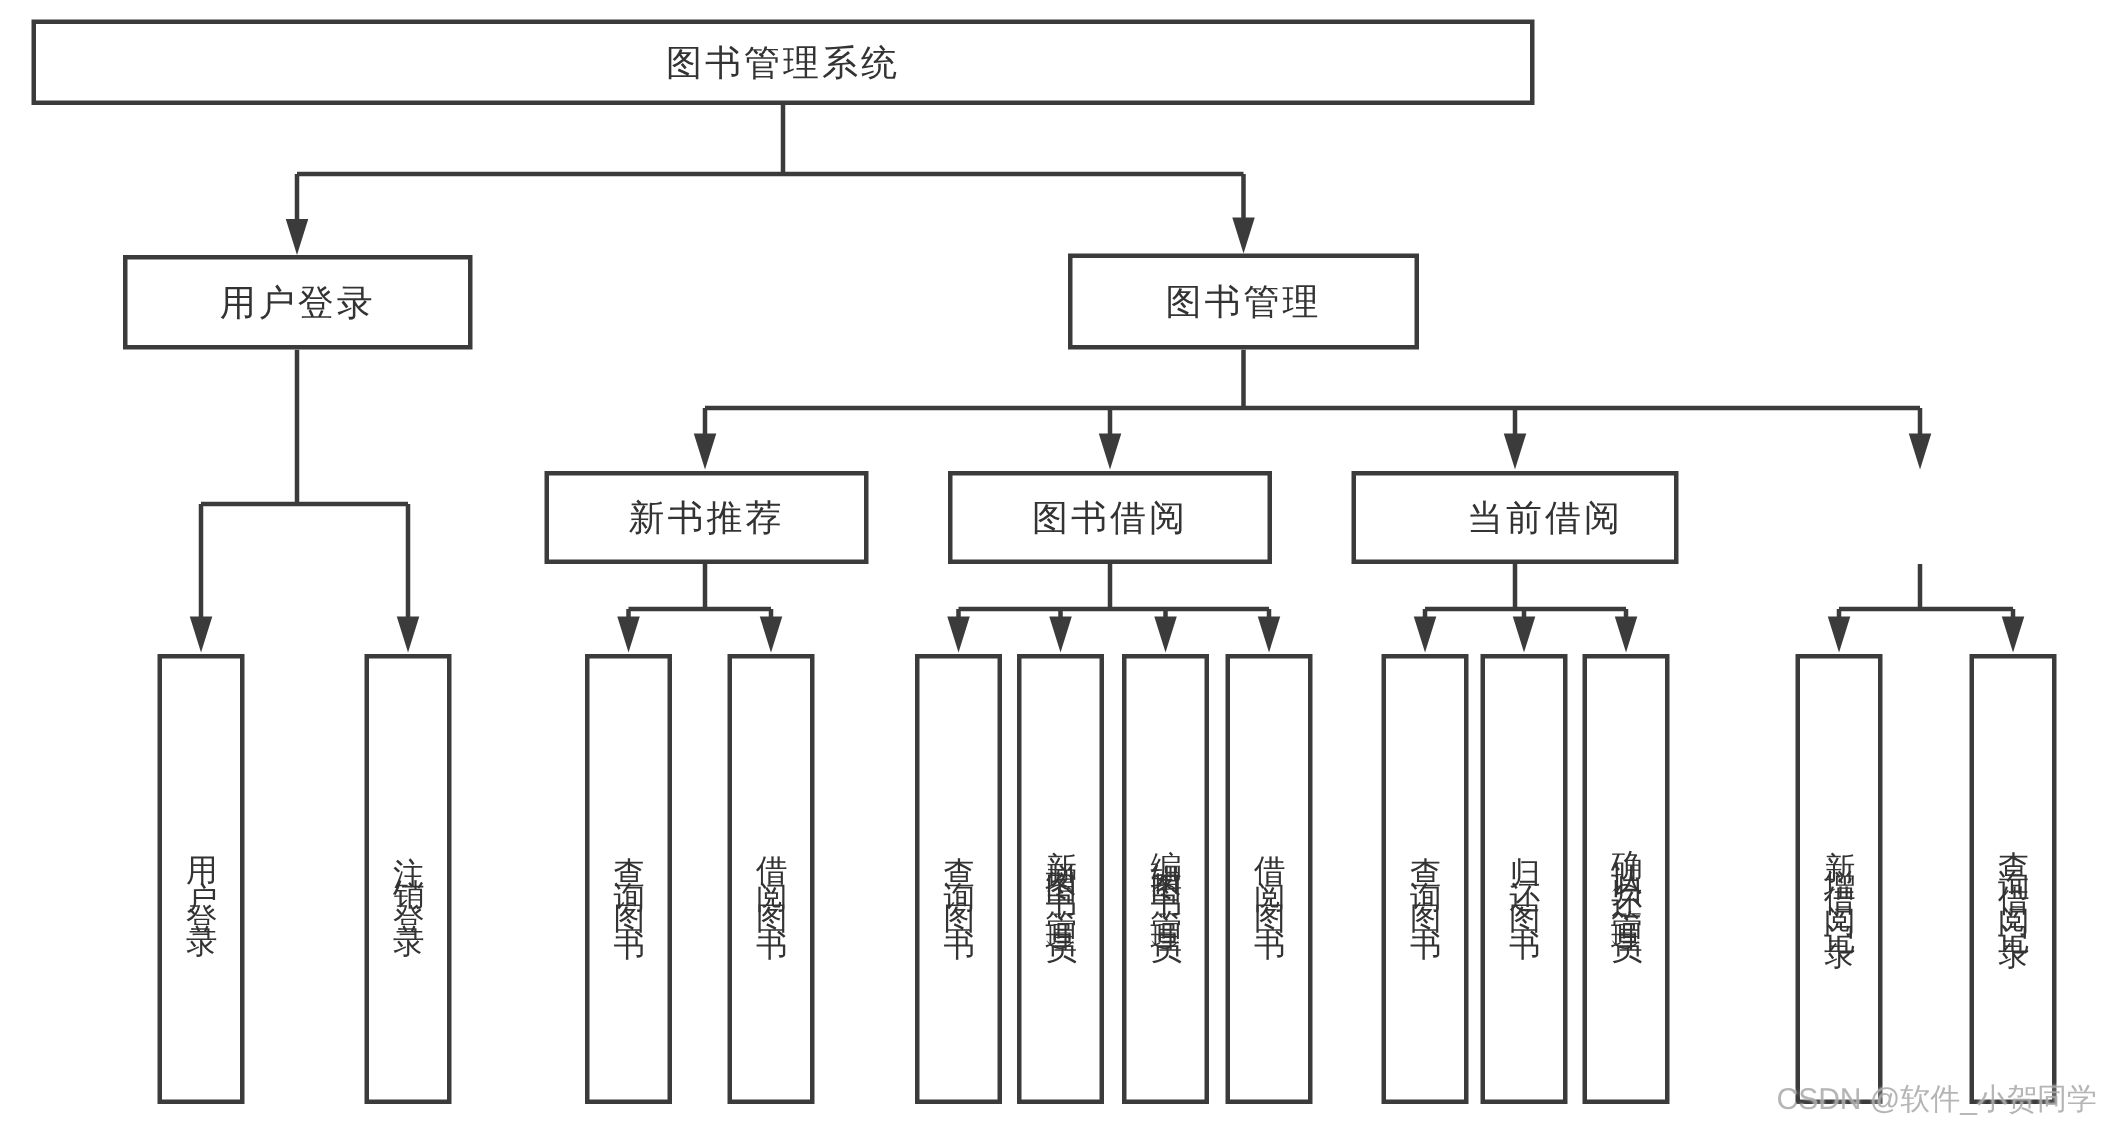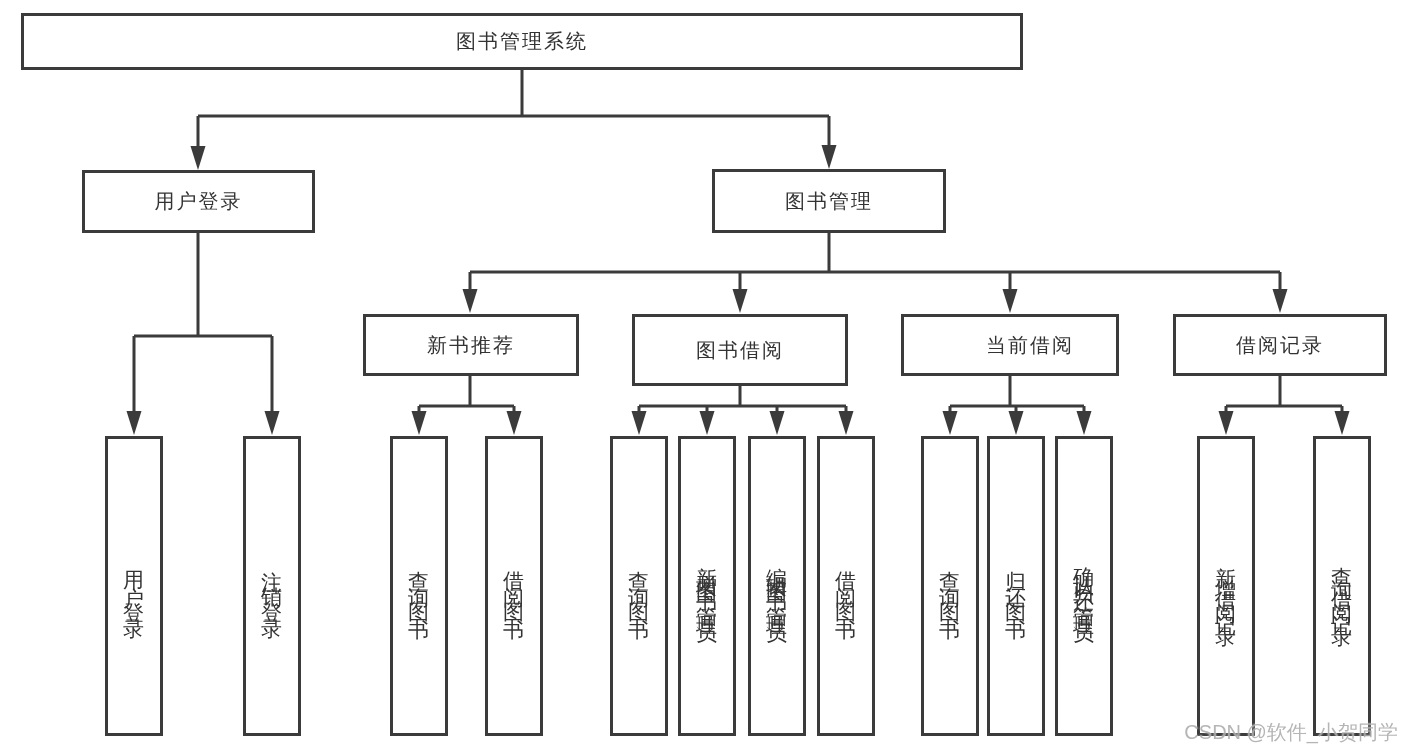--- a/index.html
+++ b/index.html
@@ -31,21 +31,21 @@
     position: absolute;
     background: #fff;
     border: 3px solid var(--line);
     display: flex;
     align-items: center;
     justify-content: center;
     color: var(--text);
   }
 
   .hlabel {
-    font-size: 20px;
+    font-size: 24px;
     letter-spacing: 2px;
     color: var(--text);
     white-space: nowrap;
   }
 
   .leaf span.vtext {
     writing-mode: vertical-rl;
     text-orientation: mixed;
     font-size: 21px;
     line-height: 1;
@@ -54,21 +54,21 @@
     white-space: nowrap;
   }
   .leaf span.vtext.vshort { letter-spacing: 16px; }
   .leaf span.vtext.vmed   { letter-spacing: 12px; }
 
   
   .n-root     { left: 21px;   top: 13px;  width: 1002px; height: 57px; }
   .n-l1a      { left: 82px;   top: 170px; width: 233px;  height: 63px; }
   .n-l1b      { left: 712px;  top: 169px; width: 234px;  height: 64px; }
   .n-l2a      { left: 363px;  top: 314px; width: 216px;  height: 62px; }
-  .n-l2b      { left: 632px;  top: 314px; width: 216px;  height: 72px; }
+  .n-l2b      { left: 632px;  top: 314px; width: 216px;  height: 62px; }
   .n-l2c      { left: 901px;  top: 314px; width: 218px;  height: 62px; padding-left: 40px; }
   .n-l2d      { left: 1173px; top: 314px; width: 214px;  height: 62px; }
 
   .leaf { top: 436px; width: 58px; height: 300px; }
   .lf-1  { left: 105px; }
   .lf-2  { left: 243px; }
   .lf-3  { left: 390px; }
   .lf-4  { left: 485px; }
   .lf-5  { left: 610px; }
   .lf-6  { left: 678px; }
@@ -149,23 +149,20 @@
 
   <div class="node n-l1b">
     <span class="hlabel">图书管理</span>
   </div>
   <div class="node n-l2b">
     <span class="hlabel">图书借阅</span>
   </div>
   <div class="node n-l2c">
     <span class="hlabel">当前借阅</span>
   </div>
-  <div class="node n-l2d">
-    <span class="hlabel">借阅记录</span>
-  </div>
 
   <div class="node leaf lf-1">
     <span class="vtext vshort">用户登录</span>
   </div>
   <div class="node leaf lf-2">
     <span class="vtext vshort">注销登录</span>
   </div>
   <div class="node leaf lf-3">
     <span class="vtext vshort">查询图书</span>
   </div>

